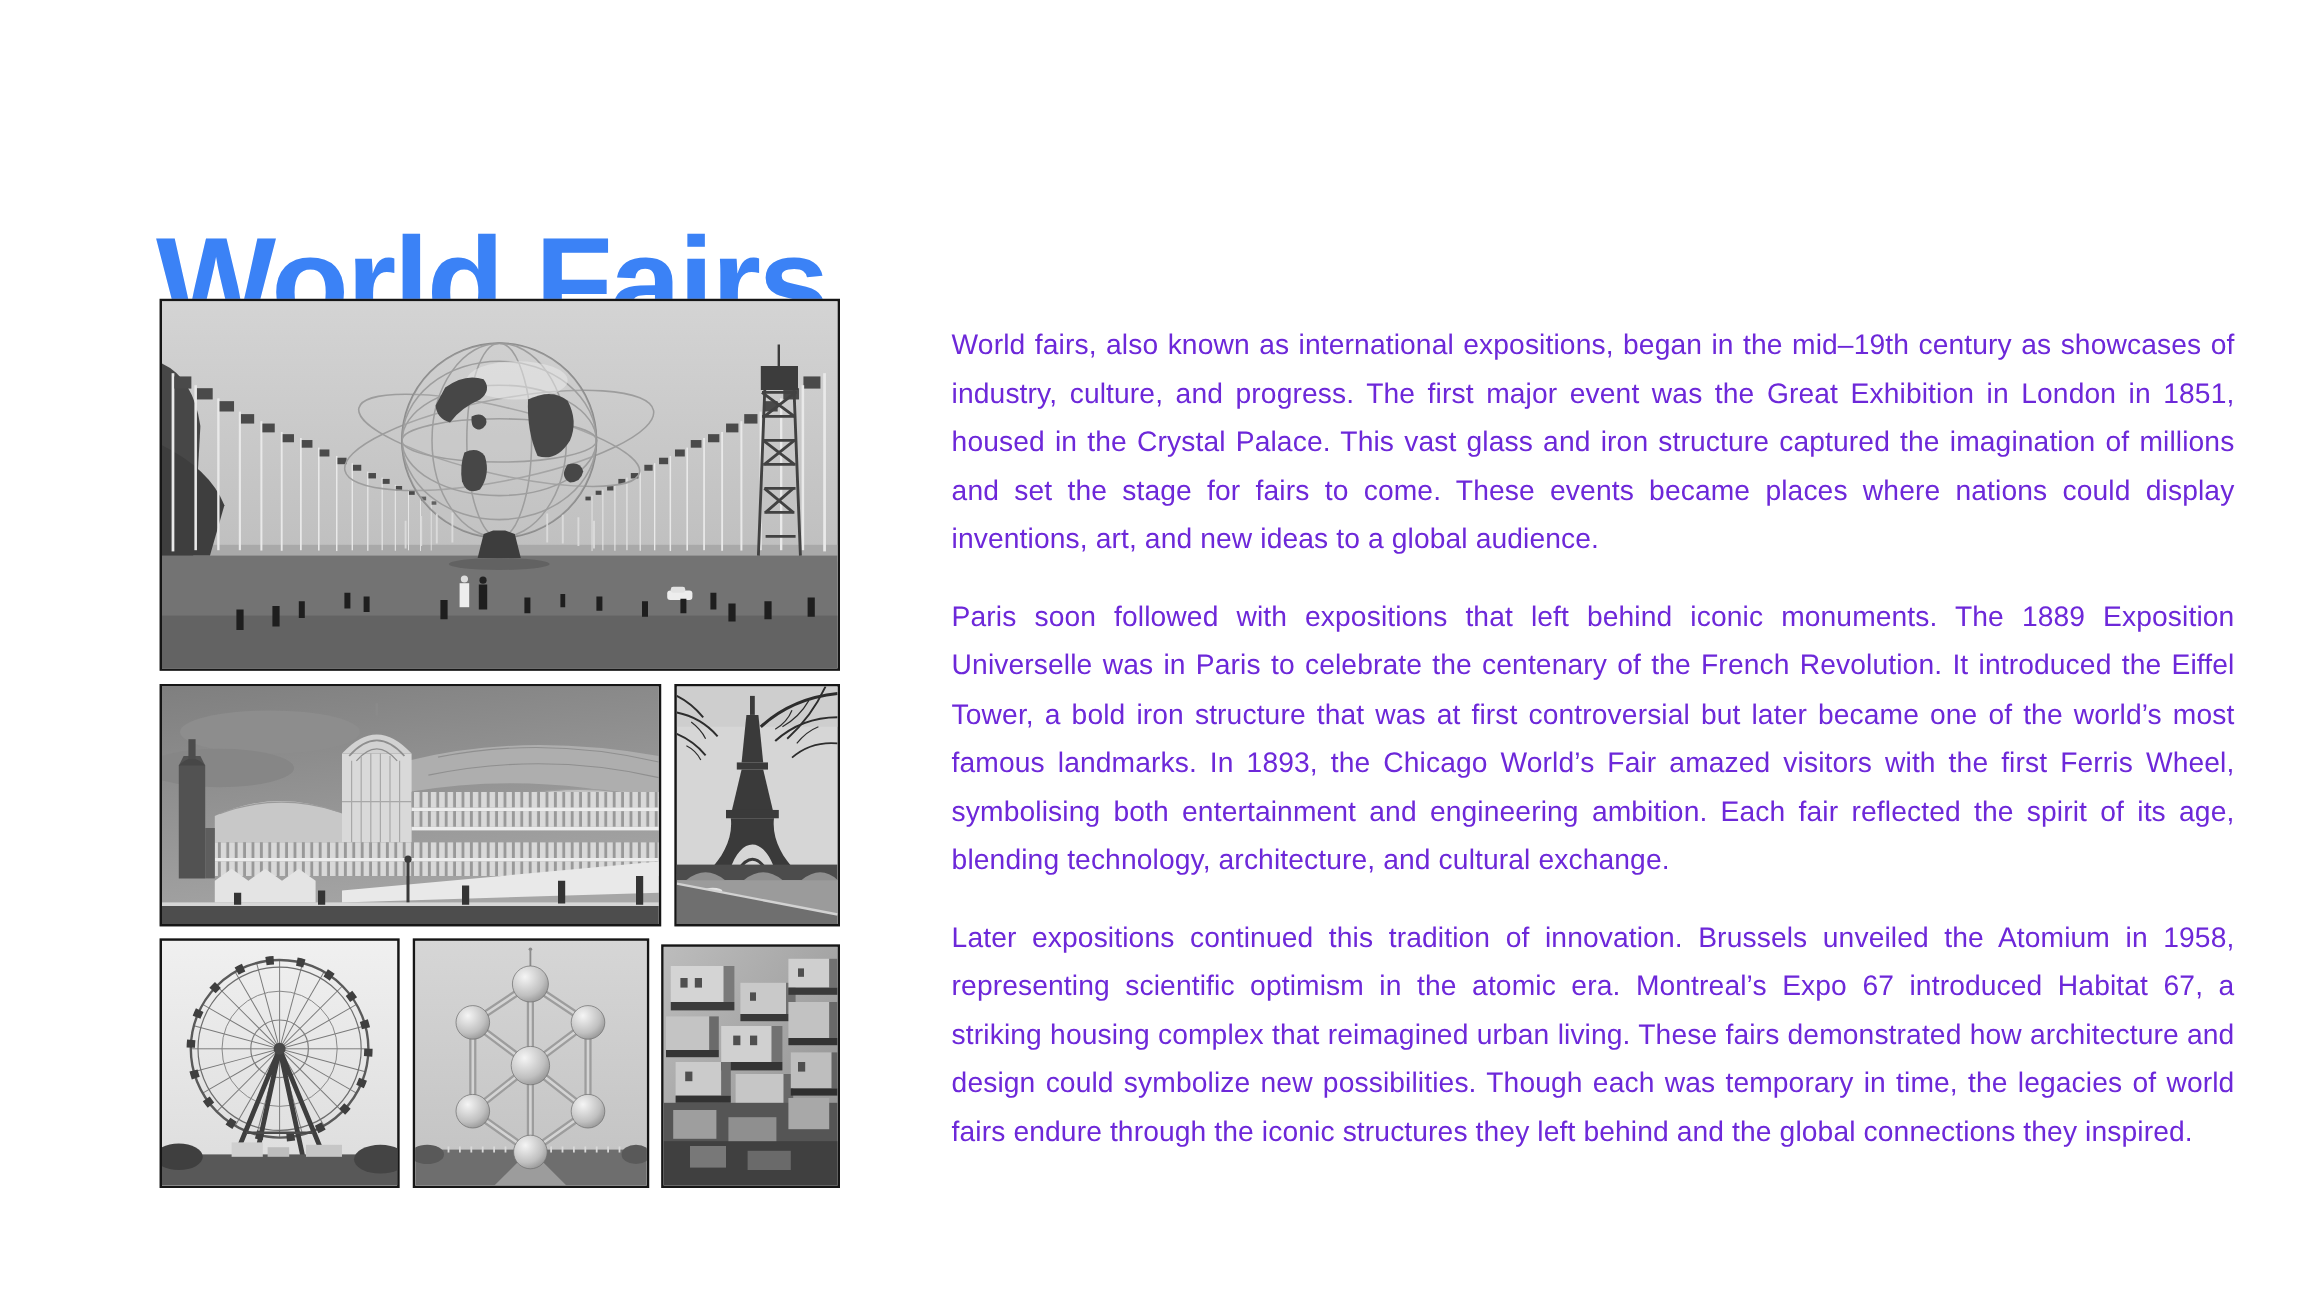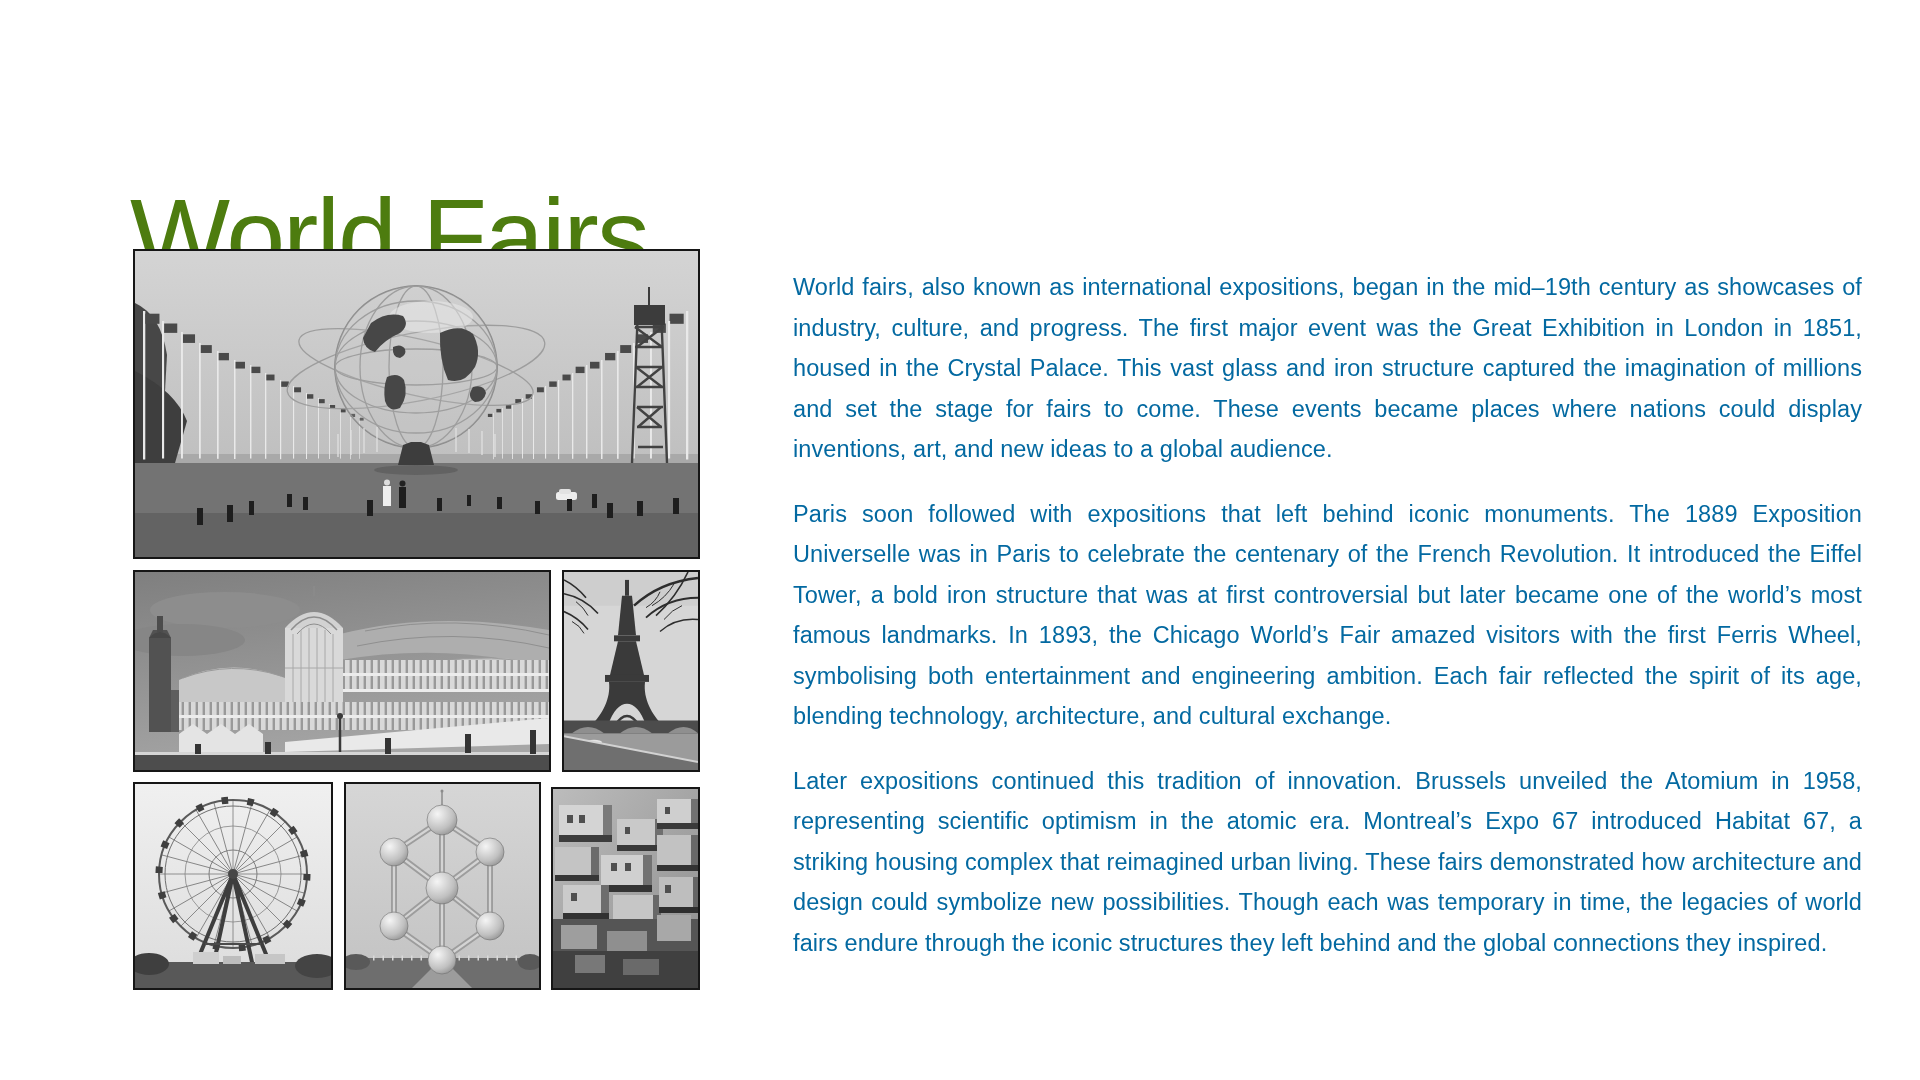--- a/index.html
+++ b/index.html
@@ -3,37 +3,37 @@
 <meta charset="utf-8">
 <style>
   html,body{margin:0;padding:0;}
   body{
     width:1920px;height:1080px;position:relative;overflow:hidden;
     background:#ffffff;color:#0d0d0d;
     font-family:"Liberation Sans","DejaVu Sans",sans-serif;
   }
   .title{
     position:absolute;left:130px;top:112px;
-    font-size:106px;font-weight:400;letter-spacing:-2px;line-height:1;
-    color:#4d7c0f;white-space:nowrap;
+    font-size:106px;font-weight:700;letter-spacing:-2px;line-height:1;
+    color:#3b82f6;white-space:nowrap;
   }
   .gallery{position:absolute;left:133px;top:249px;width:567px;height:741px;}
   .photo{position:absolute;border:2px solid #161616;box-sizing:border-box;background:#c9c9c9;}
   .photo svg{display:block;width:100%;height:100%;}
   #ph1{left:0;top:0;width:567px;height:310px;}
   #ph2{left:0;top:321px;width:418px;height:202px;}
   #ph3{left:429px;top:321px;width:138px;height:202px;}
   #ph4{left:0;top:533px;width:200px;height:208px;}
   #ph5{left:211px;top:533px;width:197px;height:208px;}
   #ph6{left:418px;top:538px;width:149px;height:203px;}
   .article{position:absolute;left:793px;top:267px;width:1069px;}
   .article p{
     margin:0 0 24px 0;
     font-size:23.5px;line-height:40.5px;font-weight:500;
-    text-align:justify;color:#0369a1;letter-spacing:0.1px;
+    text-align:justify;color:#6d28d9;letter-spacing:0.1px;
   }
   .article p:last-child{margin-bottom:0;}
 </style>
 </head>
 <body>
 
 <h1 class="title">World Fairs</h1>
 
 <div class="gallery">
 

